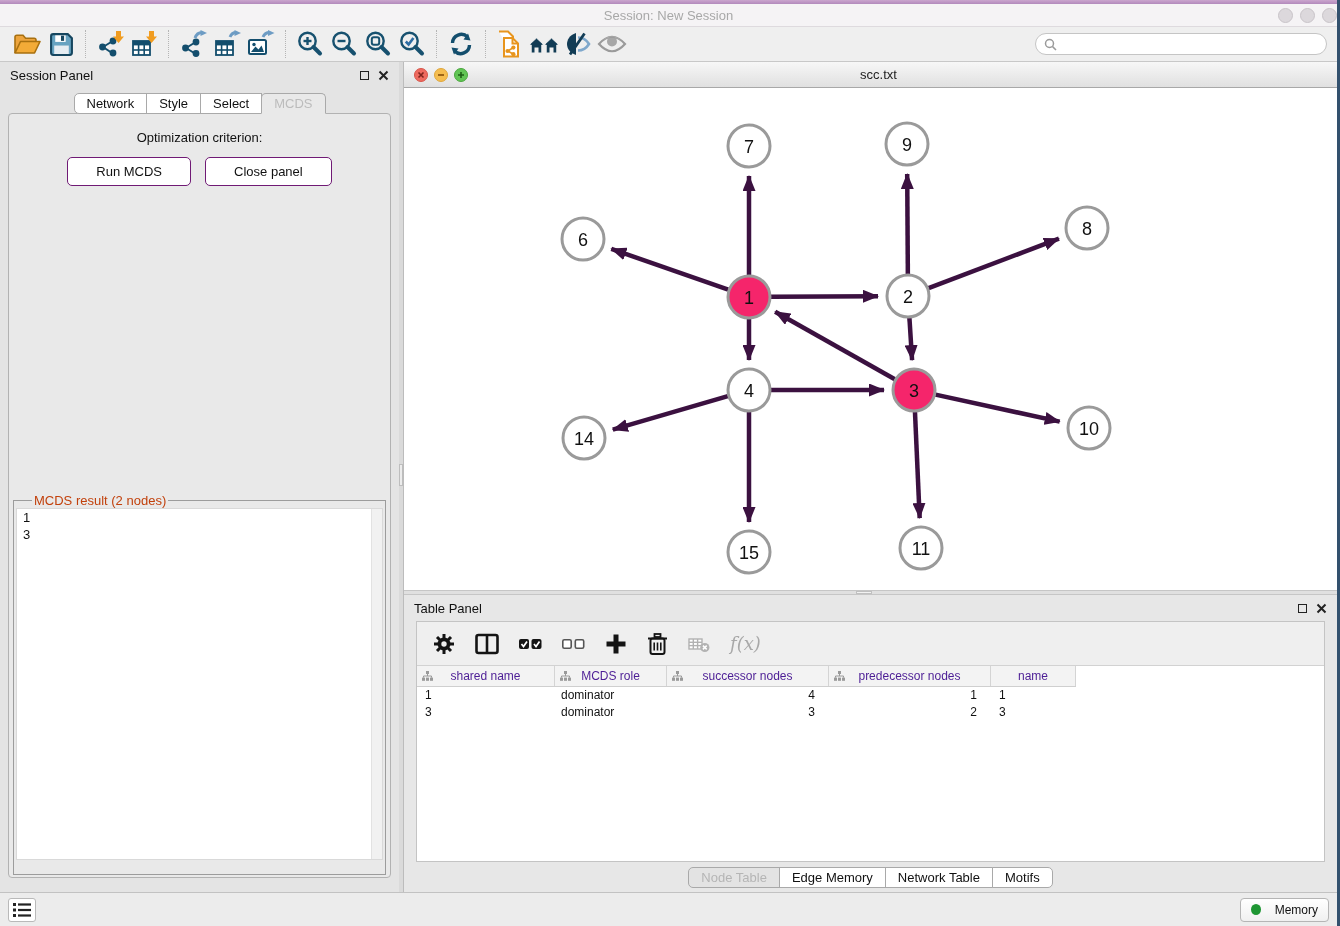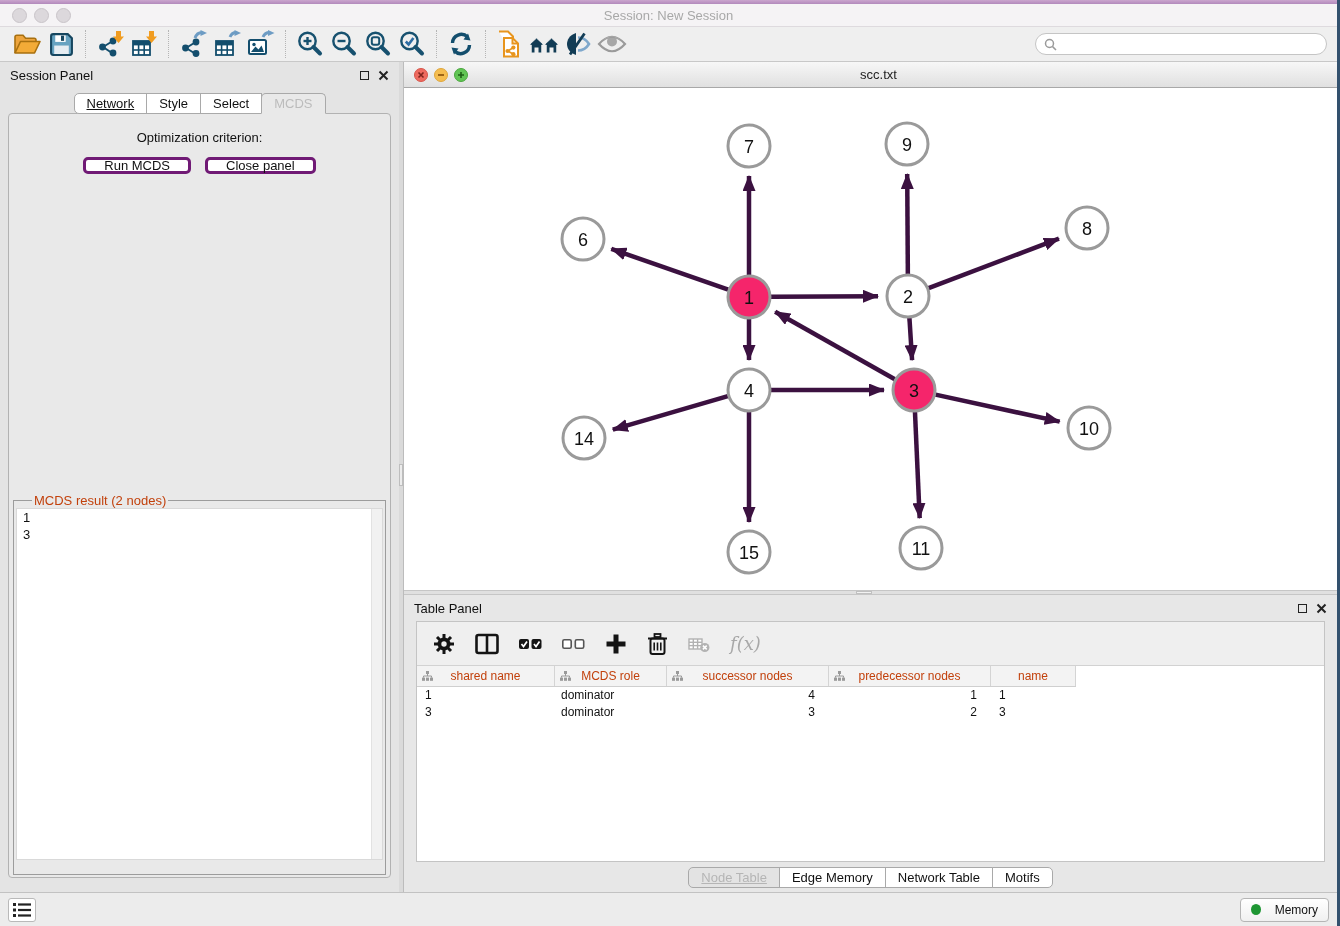--- a/index.html
+++ b/index.html
@@ -3,21 +3,21 @@
 <meta charset="utf-8">
 <style>
   * { box-sizing: border-box; margin: 0; padding: 0; }
   html,body { width:1340px; height:926px; overflow:hidden;
     font-family:"Liberation Sans", sans-serif; background:#33516e; }
   .app { position:relative; width:1337px; height:926px; background:#e9e9e9; float:left; }
 
   
   .accent { height:4px; background:linear-gradient(#cba6ce,#b289bc); }
   .titlebar { height:23px; background:#f5f3f5; border-bottom:1px solid #dedade;
-    display:flex; align-items:center; position:relative; }
+    display:flex; align-items:center; position:relative;justify-content:flex-end; }
   .traffic-grey { display:flex; gap:7px; margin-left:12px; z-index:2; }
   .traffic-grey span { width:15px; height:15px; border-radius:50%;
     background:#dcd8dc; border:1px solid #c9c4c9; }
   .win-title { position:absolute; left:0; right:0; text-align:center;
     font-size:13px; color:#a8a8a8; }
 
   
   .toolbar { height:35px; background:#efefef; border-bottom:1px solid #c8c8c8;
     display:flex; align-items:center; padding:0 10px; }
   .tool { width:34px; height:30px; display:flex; align-items:center; justify-content:center;
@@ -34,35 +34,35 @@
 
   
   .cpanel { width:400px; background:#e4e4e4; display:flex; flex-direction:column; }
   .panel-head { height:26px; display:flex; align-items:center; padding:0 10px;
     font-size:13px; color:#111; }
   .win-icons { margin-left:auto; display:flex; gap:9px; align-items:center; }
   .float-ico { width:9px; height:9px; border:1.5px solid #222; background:transparent; }
   .seg { display:flex; justify-content:center; }
   .tab { height:21px; padding:0 12px; background:#fff; border:1px solid #a9a9a9;
     margin-left:-1px; font-size:13px; color:#111; display:flex; align-items:center; }
-  .seg .tab:first-child { border-radius:5px 0 0 5px; margin-left:0;text-decoration:underline; }
+  .seg .tab:first-child { border-radius:5px 0 0 5px; margin-left:0; }
   .seg .tab:last-child  { border-radius:0 5px 5px 0; }
   .cp-tabs { margin-top:5px; margin-bottom:-1px; position:relative; z-index:2; }
   .cp-tabs .tab.sel { background:#e9e9e9; color:#bcbcbc; border-radius:5px 5px 0 0;
     border-bottom-color:#e9e9e9; }
   .cp-box { flex:1; margin:0 8px 14px; background:#e9e9e9; border:1px solid #b2b2b2;
     border-radius:4px; display:flex; flex-direction:column; padding-top:16px; }
   .opt-label { text-align:center; font-size:13px; color:#111; }
   .dropdown { margin:12px auto 0; width:310px; height:24px; background:#fff;
     border:1px solid #a8a8a8; border-radius:5px; display:flex; align-items:center;
     padding:0 7px 0 10px; font-size:13px; color:#111; }
   .dropdown .chev { margin-left:auto; }
   .btn-row { display:flex; justify-content:center; gap:14px; margin-top:12px; }
-  .btn { height:17px; background:#fff; border:3px solid #701a75; border-radius:5px;
-    padding:0 18px; font-size:13px; color:#111; display:flex; align-items:center; }
+  .btn { height:29px; background:#fff; border:1px solid #701a75; border-radius:5px;
+    padding:0 28px; font-size:13px; color:#111; display:flex; align-items:center; }
   .cp-spacer { flex:1; }
   fieldset.result { height:382px; margin:0 4px 2px; border:1px solid #9c9c9c;
     background:#e9e9e9; padding:0 2px 2px; }
   fieldset.result legend { font-size:13px; color:#c2410c; margin-left:16px; padding:0 2px; }
   .result-box { position:relative; height:352px; background:#fff;
     border:1px solid #d9d9d9; }
   .result-line { font-size:13px; line-height:17px; padding-left:6px; color:#111; }
   .result-scroll { position:absolute; top:0; right:0; bottom:0; width:11px;
     background:#f1f1f1; border-left:1px solid #e2e2e2; }
 
@@ -93,21 +93,21 @@
   
   .tpanel { flex:1; background:#e7e7e7; display:flex; flex-direction:column; }
   .tp-body { margin:0 12px; flex:1; border:1px solid #c4c4c4; background:#fff;
     display:flex; flex-direction:column; overflow:hidden; }
   .tp-toolbar { height:44px; background:#efefef; border-bottom:1px solid #d2d2d2;
     display:flex; align-items:center; gap:20px; padding:0 16px; }
   .fx { font-family:"DejaVu Serif", serif; font-style:italic; font-size:18px; color:#a8a8a8; }
   .thead { display:flex; height:21px; background:#f3f3f3; border-bottom:1px solid #cfcfcf;
     width:659px; }
   .th { position:relative; display:flex; align-items:center; justify-content:center;
-    border-right:1px solid #d4d4d4; font-size:12px; color:#c2410c; }
+    border-right:1px solid #d4d4d4; font-size:12px; color:#4c1d95; }
   .th .tree { position:absolute; left:5px; top:5px; }
   .tr { display:flex; height:17px; line-height:17px; font-size:12px; color:#111; }
   .td { overflow:hidden; white-space:nowrap; }
   .c0 { width:138px; padding-left:8px; }
   .c1 { width:112px; padding-left:6px; }
   .c2 { width:162px; text-align:right; padding-right:14px; }
   .c3 { width:162px; text-align:right; padding-right:14px; }
   .c4 { width:85px;  padding-left:8px; }
   .tp-rest { flex:1; background:#fff; }
   .tp-tabs { height:30px; display:flex; align-items:center; justify-content:center; }

